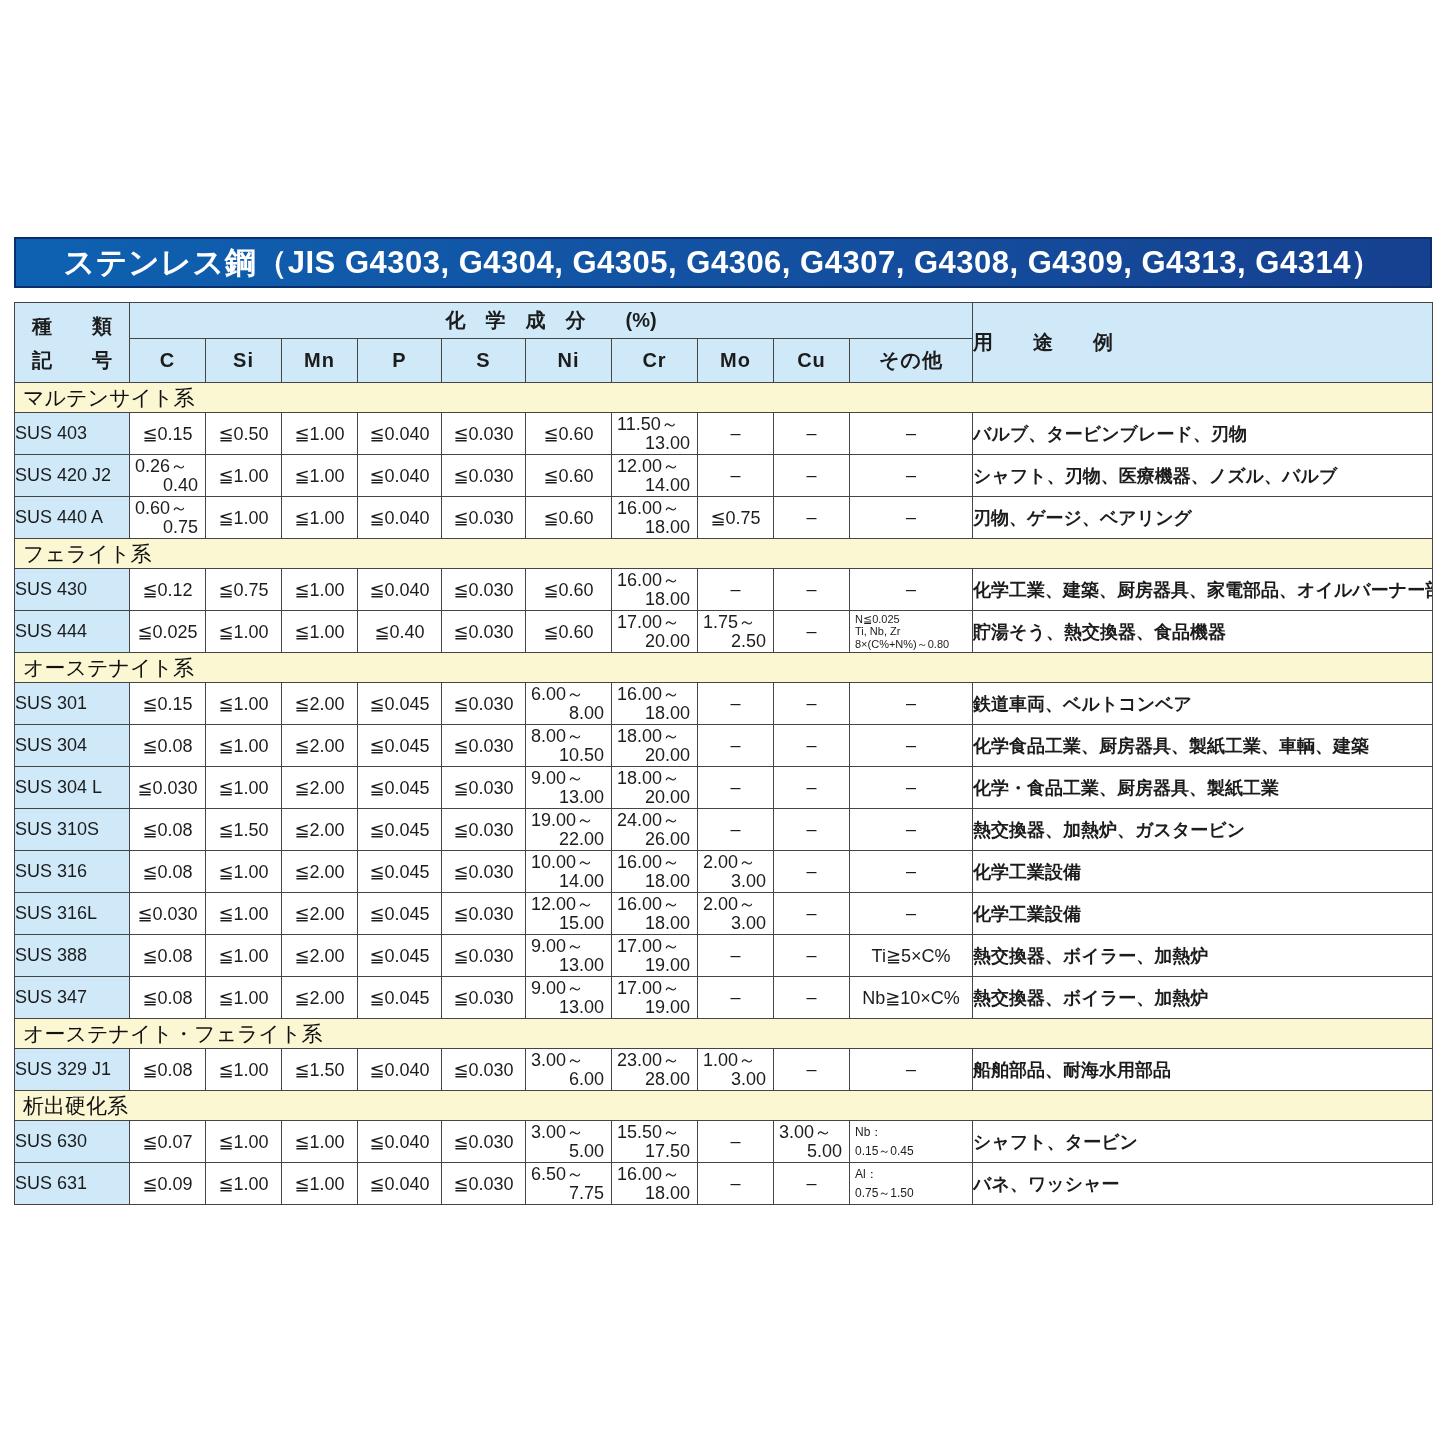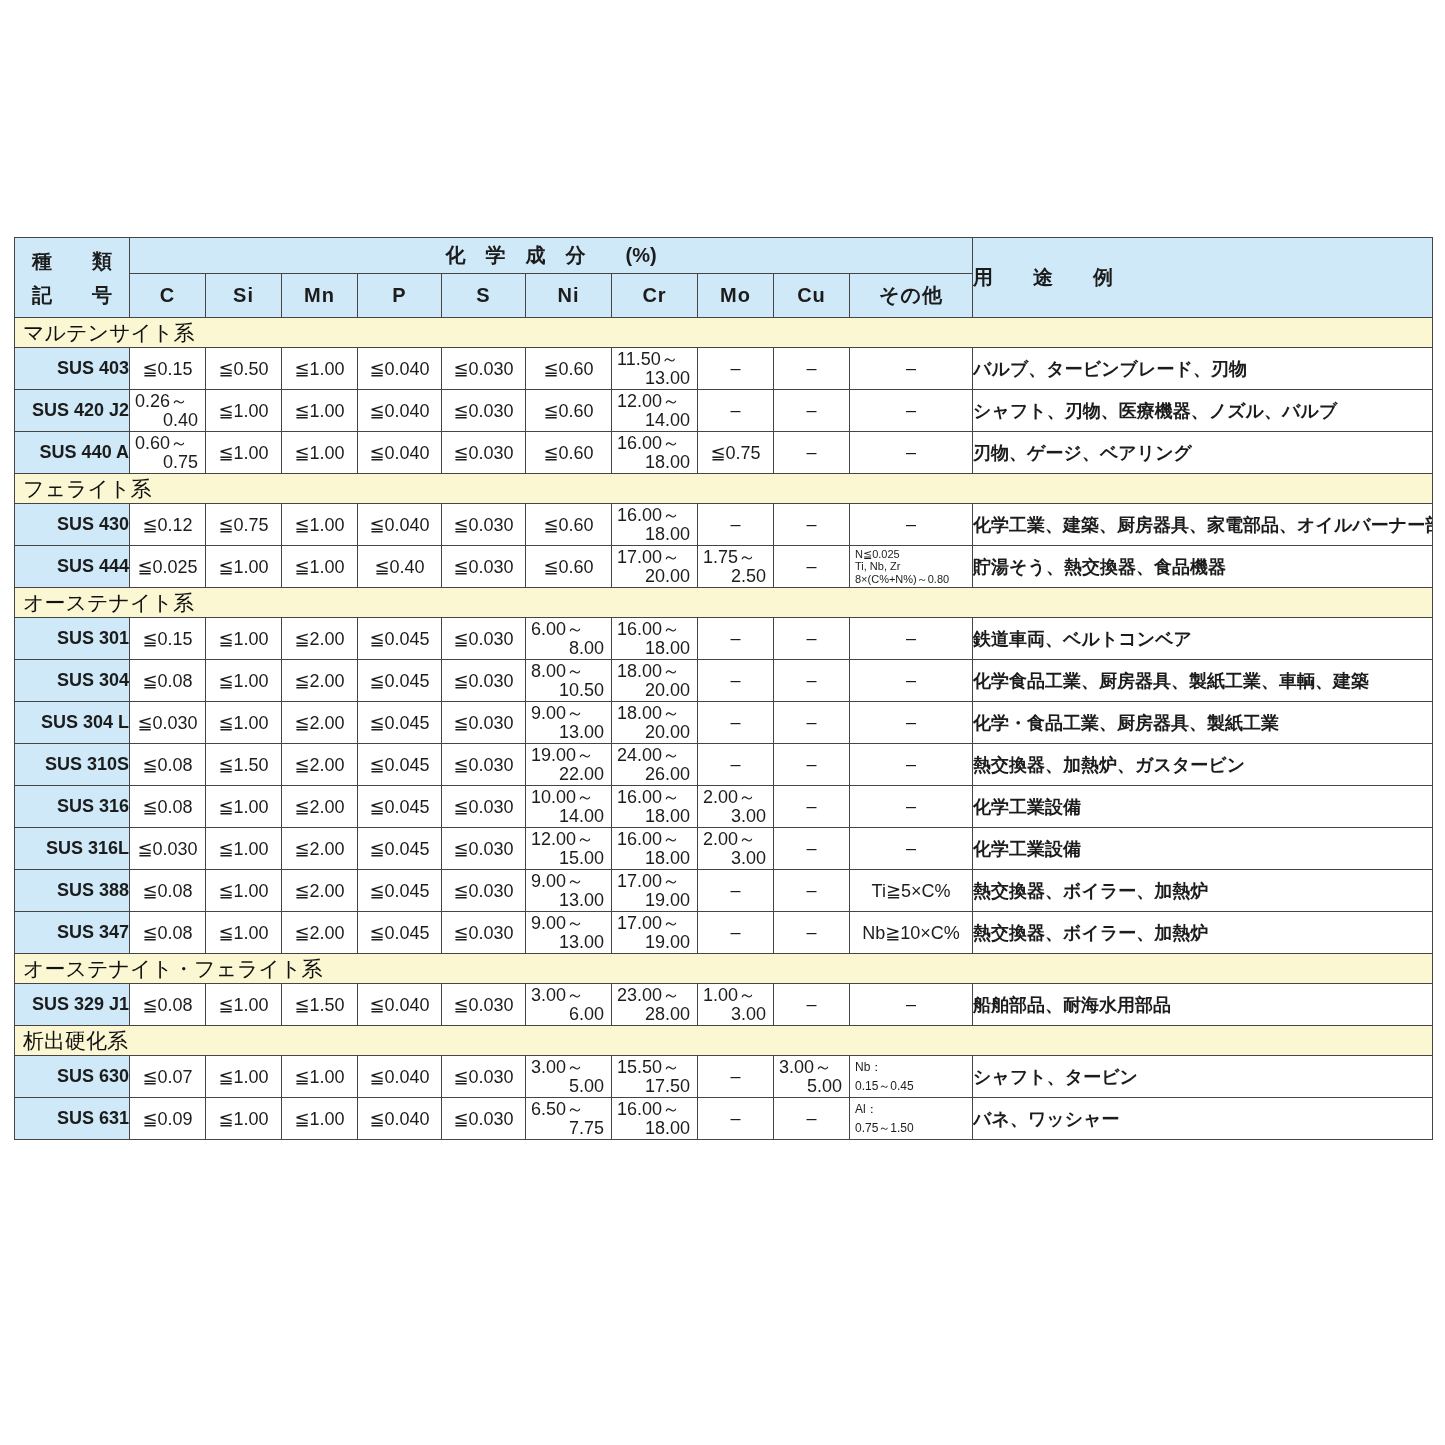--- a/index.html
+++ b/index.html
@@ -87,22 +87,22 @@
     text-align: left;
     vertical-align: middle;
     padding-left: 8px;
     color: #111111;
   }
   
   tr.data-row { height: 42px; }
   tr.data-row td { vertical-align: middle; font-size: 18px; background: #ffffff; }
   td.cell-name {
     background: #cfe9f8 !important;
-    font-weight: bold;
-    text-align: right;
+    font-weight: normal;
+    text-align: left;
     padding-left: 7px;
     font-size: 19px;
     white-space: nowrap;
   }
   td.c-center { text-align: center; }
   
   .range { display: flex; flex-direction: column; justify-content: center; }
   .range .l1 { text-align: left;  padding-left: 5px;  line-height: 19px; white-space: nowrap; }
   .range .l2 { text-align: right; padding-right: 7px; line-height: 19px; white-space: nowrap; }
   
@@ -116,20 +116,23 @@
     font-size: 19px;
     font-weight: 600;
     white-space: nowrap;
   }
 </style>
 </head>
 <body>
 
 <div class="content">
 
+  <div class="title-bar">
+    <span>ステンレス鋼（JIS G4303, G4304, G4305, G4306, G4307, G4308, G4309, G4313, G4314）</span>
+  </div>
 
   <table class="main-table">
     <colgroup>
       <col style="width:115px">
         <col style="width:76px">
         <col style="width:76px">
         <col style="width:76px">
       <col style="width:84px">
         <col style="width:84px">
         <col style="width:86px">

